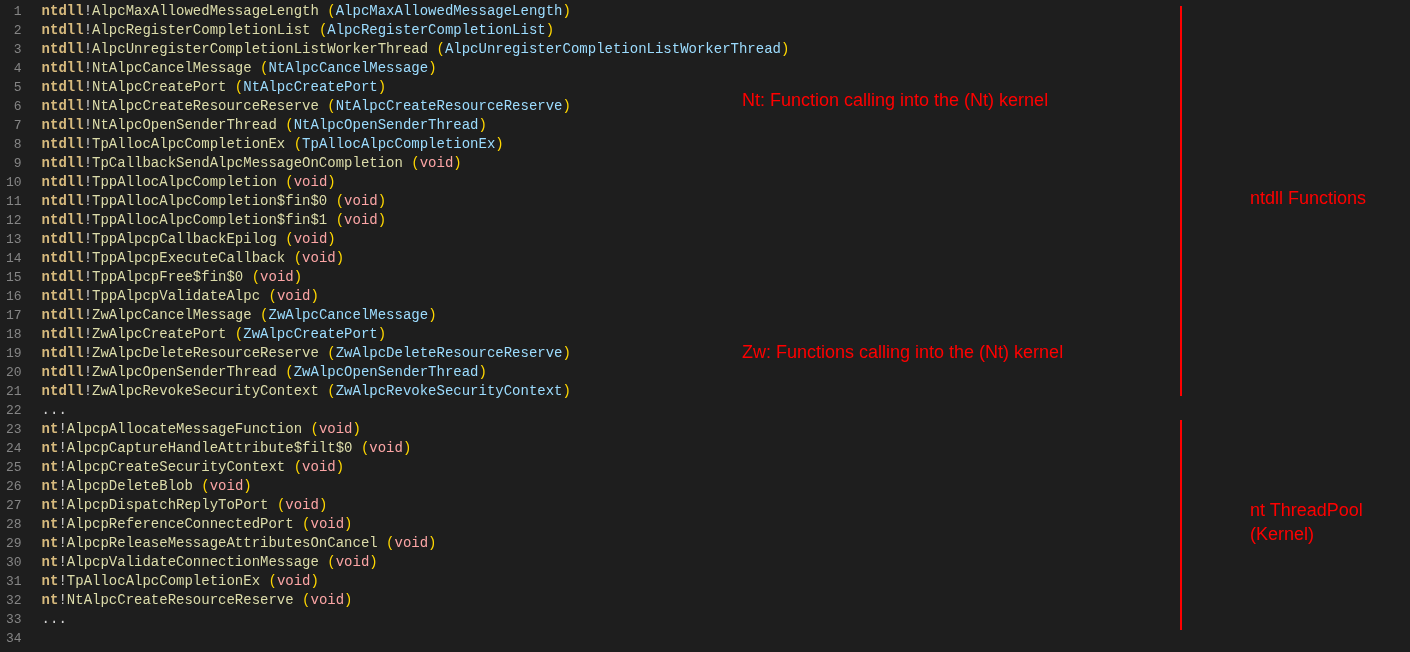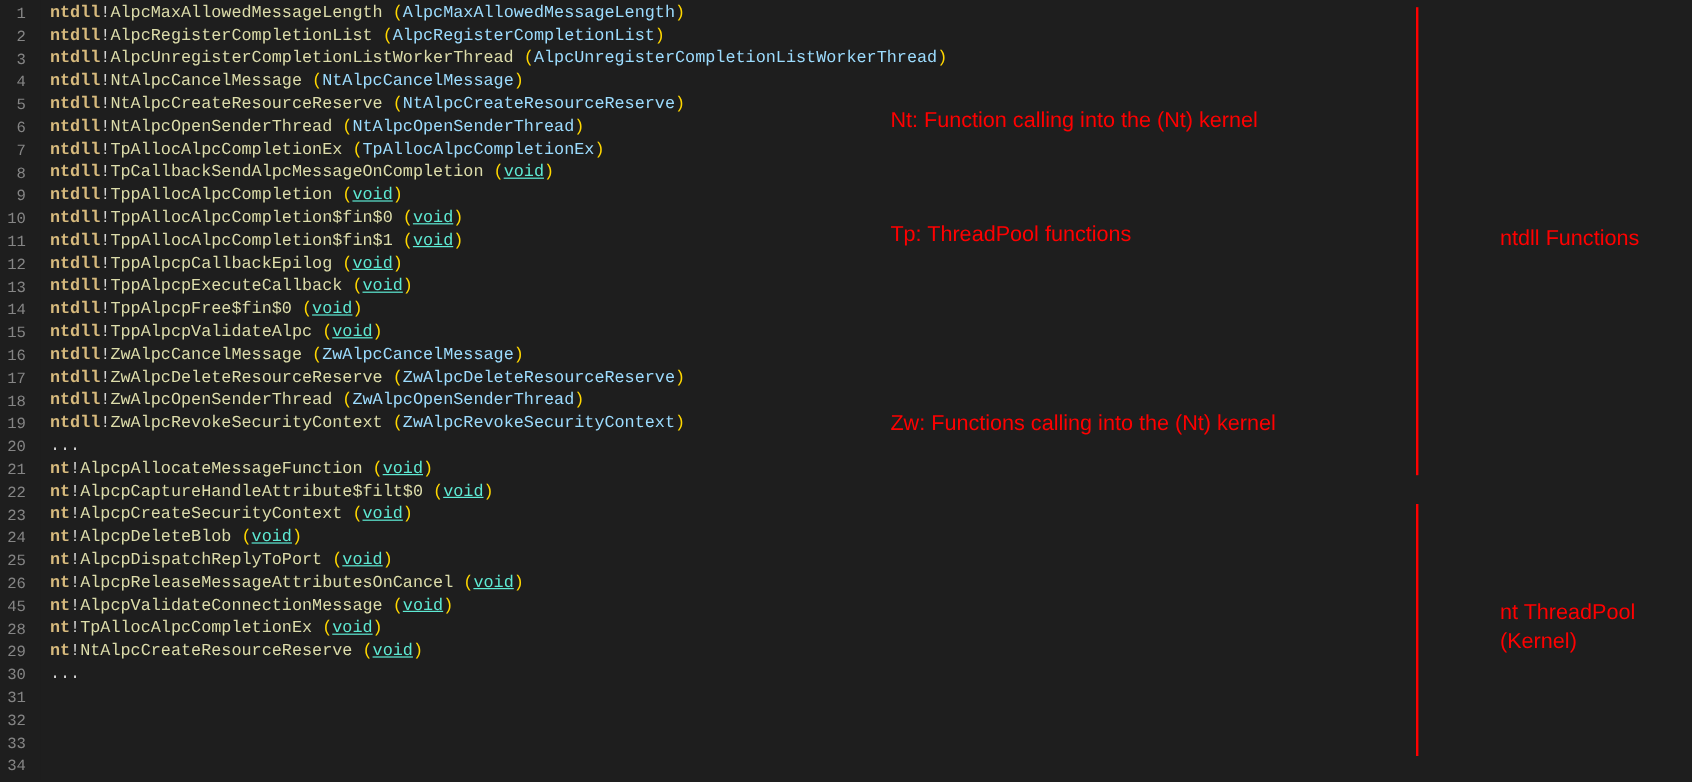--- a/index.html
+++ b/index.html
@@ -31,21 +31,21 @@
     padding: 2px 0 2px 8px;
     line-height: 19px;
   }
   .line { white-space: pre; height: 19px; }
   .g-line { height: 19px; }
   .mod { color: #d7ba7d; font-weight: bold; }
   .bang { color: #d4d4d4; }
   .fn { color: #dcdcaa; }
   .paren { color: #ffd700; }
   .arg { color: #9cdcfe; }
-  .void { color: #5eead4; text-decoration: underline; }
+  .void { color: #fca5a5; }
   .dots { color: #d4d4d4; }
   .annotations {
     position: absolute;
     top: 0;
     left: 730px;
     width: 680px;
     height: 100%;
     pointer-events: none;
   }
   .anno {
@@ -85,66 +85,68 @@
       <div class="g-line">17</div>
       <div class="g-line">18</div>
       <div class="g-line">19</div>
       <div class="g-line">20</div>
       <div class="g-line">21</div>
       <div class="g-line">22</div>
       <div class="g-line">23</div>
       <div class="g-line">24</div>
       <div class="g-line">25</div>
       <div class="g-line">26</div>
-      <div class="g-line">45</div>
+      <div class="g-line">27</div>
       <div class="g-line">28</div>
       <div class="g-line">29</div>
       <div class="g-line">30</div>
       <div class="g-line">31</div>
       <div class="g-line">32</div>
       <div class="g-line">33</div>
       <div class="g-line">34</div>
     </div>
   <div class="code" id="code">
       <div class="line"><span class="mod">ntdll</span><span class="bang">!</span><span class="fn">AlpcMaxAllowedMessageLength</span><span> </span><span class="paren">(</span><span class="arg">AlpcMaxAllowedMessageLength</span><span class="paren">)</span></div>
       <div class="line"><span class="mod">ntdll</span><span class="bang">!</span><span class="fn">AlpcRegisterCompletionList</span><span> </span><span class="paren">(</span><span class="arg">AlpcRegisterCompletionList</span><span class="paren">)</span></div>
       <div class="line"><span class="mod">ntdll</span><span class="bang">!</span><span class="fn">AlpcUnregisterCompletionListWorkerThread</span><span> </span><span class="paren">(</span><span class="arg">AlpcUnregisterCompletionListWorkerThread</span><span class="paren">)</span></div>
       <div class="line"><span class="mod">ntdll</span><span class="bang">!</span><span class="fn">NtAlpcCancelMessage</span><span> </span><span class="paren">(</span><span class="arg">NtAlpcCancelMessage</span><span class="paren">)</span></div>
+      <div class="line"><span class="mod">ntdll</span><span class="bang">!</span><span class="fn">NtAlpcCreatePort</span><span> </span><span class="paren">(</span><span class="arg">NtAlpcCreatePort</span><span class="paren">)</span></div>
       <div class="line"><span class="mod">ntdll</span><span class="bang">!</span><span class="fn">NtAlpcCreateResourceReserve</span><span> </span><span class="paren">(</span><span class="arg">NtAlpcCreateResourceReserve</span><span class="paren">)</span></div>
       <div class="line"><span class="mod">ntdll</span><span class="bang">!</span><span class="fn">NtAlpcOpenSenderThread</span><span> </span><span class="paren">(</span><span class="arg">NtAlpcOpenSenderThread</span><span class="paren">)</span></div>
       <div class="line"><span class="mod">ntdll</span><span class="bang">!</span><span class="fn">TpAllocAlpcCompletionEx</span><span> </span><span class="paren">(</span><span class="arg">TpAllocAlpcCompletionEx</span><span class="paren">)</span></div>
       <div class="line"><span class="mod">ntdll</span><span class="bang">!</span><span class="fn">TpCallbackSendAlpcMessageOnCompletion</span><span> </span><span class="paren">(</span><span class="void">void</span><span class="paren">)</span></div>
       <div class="line"><span class="mod">ntdll</span><span class="bang">!</span><span class="fn">TppAllocAlpcCompletion</span><span> </span><span class="paren">(</span><span class="void">void</span><span class="paren">)</span></div>
       <div class="line"><span class="mod">ntdll</span><span class="bang">!</span><span class="fn">TppAllocAlpcCompletion$fin$0</span><span> </span><span class="paren">(</span><span class="void">void</span><span class="paren">)</span></div>
       <div class="line"><span class="mod">ntdll</span><span class="bang">!</span><span class="fn">TppAllocAlpcCompletion$fin$1</span><span> </span><span class="paren">(</span><span class="void">void</span><span class="paren">)</span></div>
       <div class="line"><span class="mod">ntdll</span><span class="bang">!</span><span class="fn">TppAlpcpCallbackEpilog</span><span> </span><span class="paren">(</span><span class="void">void</span><span class="paren">)</span></div>
       <div class="line"><span class="mod">ntdll</span><span class="bang">!</span><span class="fn">TppAlpcpExecuteCallback</span><span> </span><span class="paren">(</span><span class="void">void</span><span class="paren">)</span></div>
       <div class="line"><span class="mod">ntdll</span><span class="bang">!</span><span class="fn">TppAlpcpFree$fin$0</span><span> </span><span class="paren">(</span><span class="void">void</span><span class="paren">)</span></div>
       <div class="line"><span class="mod">ntdll</span><span class="bang">!</span><span class="fn">TppAlpcpValidateAlpc</span><span> </span><span class="paren">(</span><span class="void">void</span><span class="paren">)</span></div>
       <div class="line"><span class="mod">ntdll</span><span class="bang">!</span><span class="fn">ZwAlpcCancelMessage</span><span> </span><span class="paren">(</span><span class="arg">ZwAlpcCancelMessage</span><span class="paren">)</span></div>
+      <div class="line"><span class="mod">ntdll</span><span class="bang">!</span><span class="fn">ZwAlpcCreatePort</span><span> </span><span class="paren">(</span><span class="arg">ZwAlpcCreatePort</span><span class="paren">)</span></div>
       <div class="line"><span class="mod">ntdll</span><span class="bang">!</span><span class="fn">ZwAlpcDeleteResourceReserve</span><span> </span><span class="paren">(</span><span class="arg">ZwAlpcDeleteResourceReserve</span><span class="paren">)</span></div>
       <div class="line"><span class="mod">ntdll</span><span class="bang">!</span><span class="fn">ZwAlpcOpenSenderThread</span><span> </span><span class="paren">(</span><span class="arg">ZwAlpcOpenSenderThread</span><span class="paren">)</span></div>
       <div class="line"><span class="mod">ntdll</span><span class="bang">!</span><span class="fn">ZwAlpcRevokeSecurityContext</span><span> </span><span class="paren">(</span><span class="arg">ZwAlpcRevokeSecurityContext</span><span class="paren">)</span></div>
       <div class="line"><span class="dots">...</span></div>
       <div class="line"><span class="mod">nt</span><span class="bang">!</span><span class="fn">AlpcpAllocateMessageFunction</span><span> </span><span class="paren">(</span><span class="void">void</span><span class="paren">)</span></div>
       <div class="line"><span class="mod">nt</span><span class="bang">!</span><span class="fn">AlpcpCaptureHandleAttribute$filt$0</span><span> </span><span class="paren">(</span><span class="void">void</span><span class="paren">)</span></div>
       <div class="line"><span class="mod">nt</span><span class="bang">!</span><span class="fn">AlpcpCreateSecurityContext</span><span> </span><span class="paren">(</span><span class="void">void</span><span class="paren">)</span></div>
       <div class="line"><span class="mod">nt</span><span class="bang">!</span><span class="fn">AlpcpDeleteBlob</span><span> </span><span class="paren">(</span><span class="void">void</span><span class="paren">)</span></div>
       <div class="line"><span class="mod">nt</span><span class="bang">!</span><span class="fn">AlpcpDispatchReplyToPort</span><span> </span><span class="paren">(</span><span class="void">void</span><span class="paren">)</span></div>
+      <div class="line"><span class="mod">nt</span><span class="bang">!</span><span class="fn">AlpcpReferenceConnectedPort</span><span> </span><span class="paren">(</span><span class="void">void</span><span class="paren">)</span></div>
       <div class="line"><span class="mod">nt</span><span class="bang">!</span><span class="fn">AlpcpReleaseMessageAttributesOnCancel</span><span> </span><span class="paren">(</span><span class="void">void</span><span class="paren">)</span></div>
       <div class="line"><span class="mod">nt</span><span class="bang">!</span><span class="fn">AlpcpValidateConnectionMessage</span><span> </span><span class="paren">(</span><span class="void">void</span><span class="paren">)</span></div>
       <div class="line"><span class="mod">nt</span><span class="bang">!</span><span class="fn">TpAllocAlpcCompletionEx</span><span> </span><span class="paren">(</span><span class="void">void</span><span class="paren">)</span></div>
       <div class="line"><span class="mod">nt</span><span class="bang">!</span><span class="fn">NtAlpcCreateResourceReserve</span><span> </span><span class="paren">(</span><span class="void">void</span><span class="paren">)</span></div>
       <div class="line"><span class="dots">...</span></div>
     </div>
 </div>
 
 <div class="annotations">
   <div class="vline" style="top:6px; height:390px; left:450px;"></div>
   <div class="anno" style="top:90px; left:12px;">Nt: Function calling into the (Nt) kernel</div>
-  <div class="anno" style="top:185px; left:12px;">Tp: ThreadPool functions</div>
   <div class="anno" style="top:188px; left:520px;">ntdll Functions</div>
   <div class="anno" style="top:342px; left:12px;">Zw: Functions calling into the (Nt) kernel</div>
 
   <div class="vline" style="top:420px; height:210px; left:450px;"></div>
   <div class="anno" style="top:500px; left:520px;">nt ThreadPool</div>
   <div class="anno" style="top:524px; left:520px;">(Kernel)</div>
 </div>
 
 </body></html>

